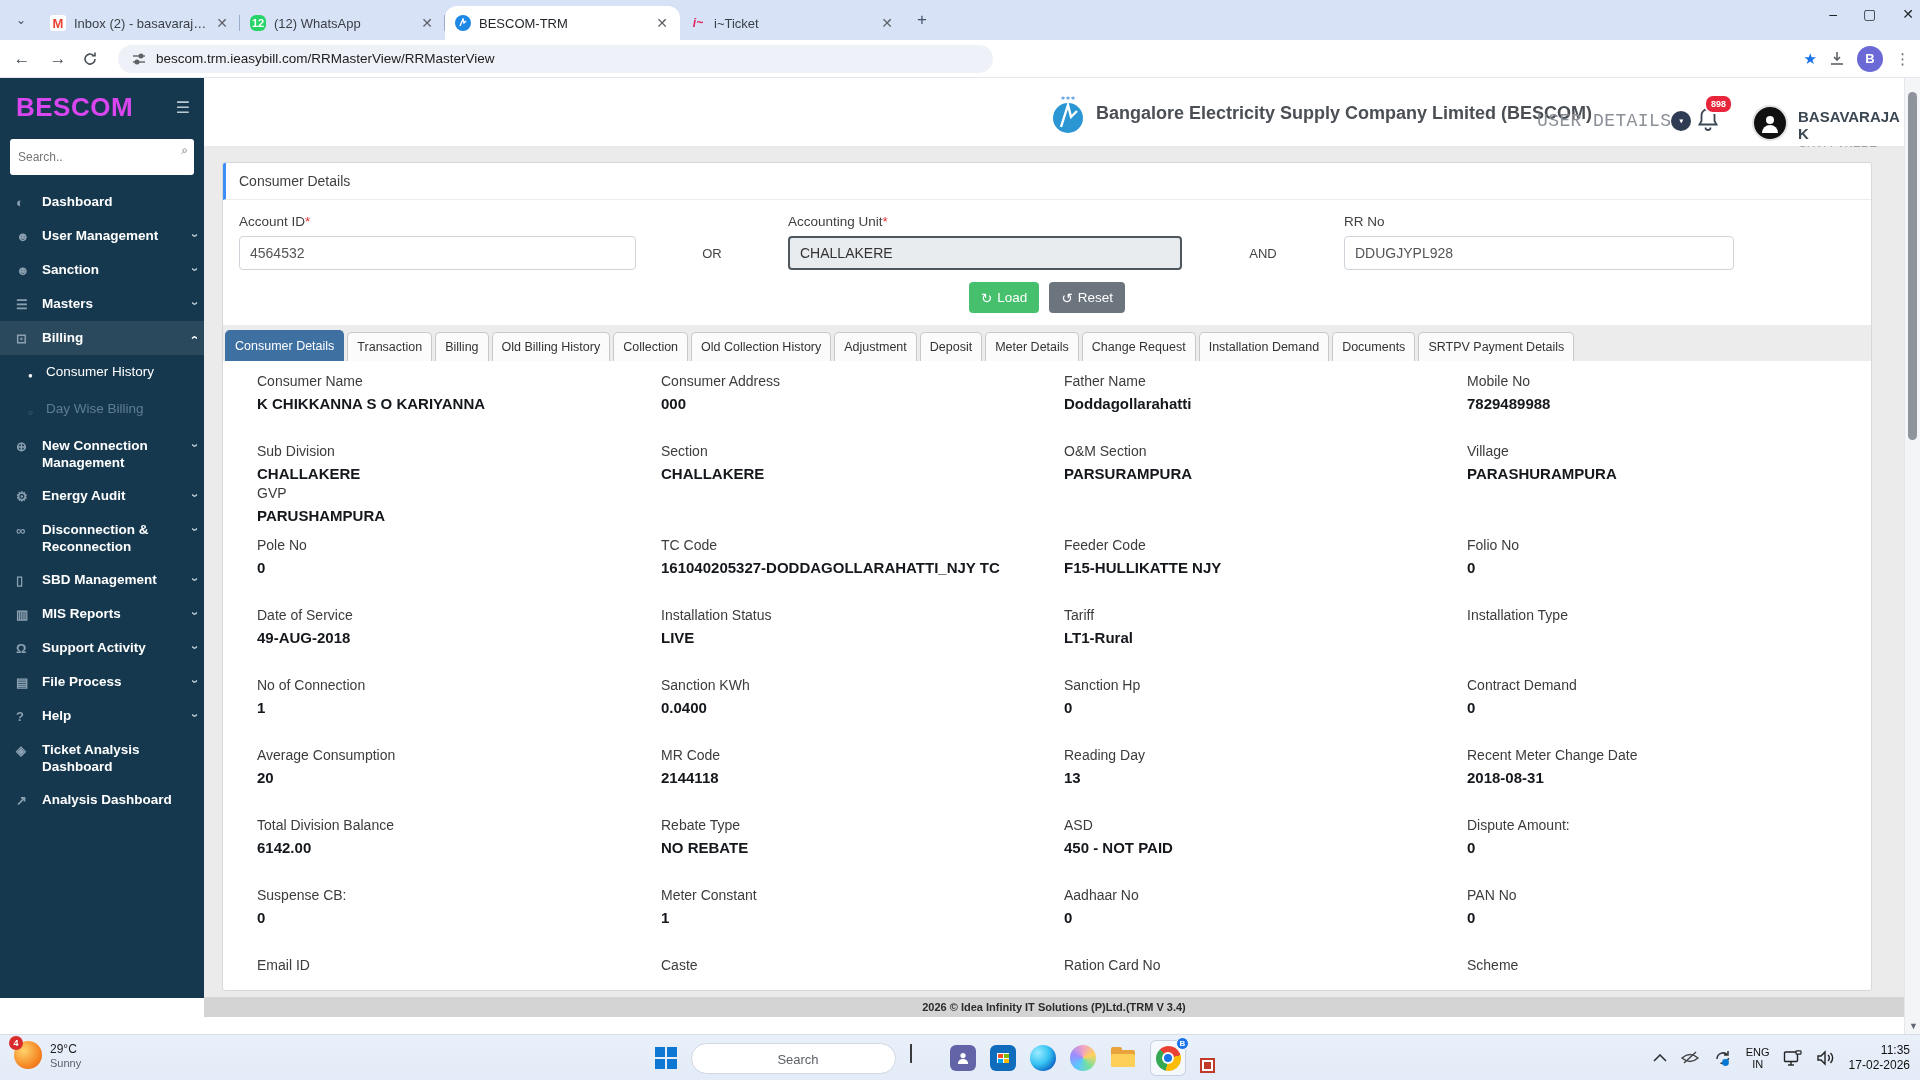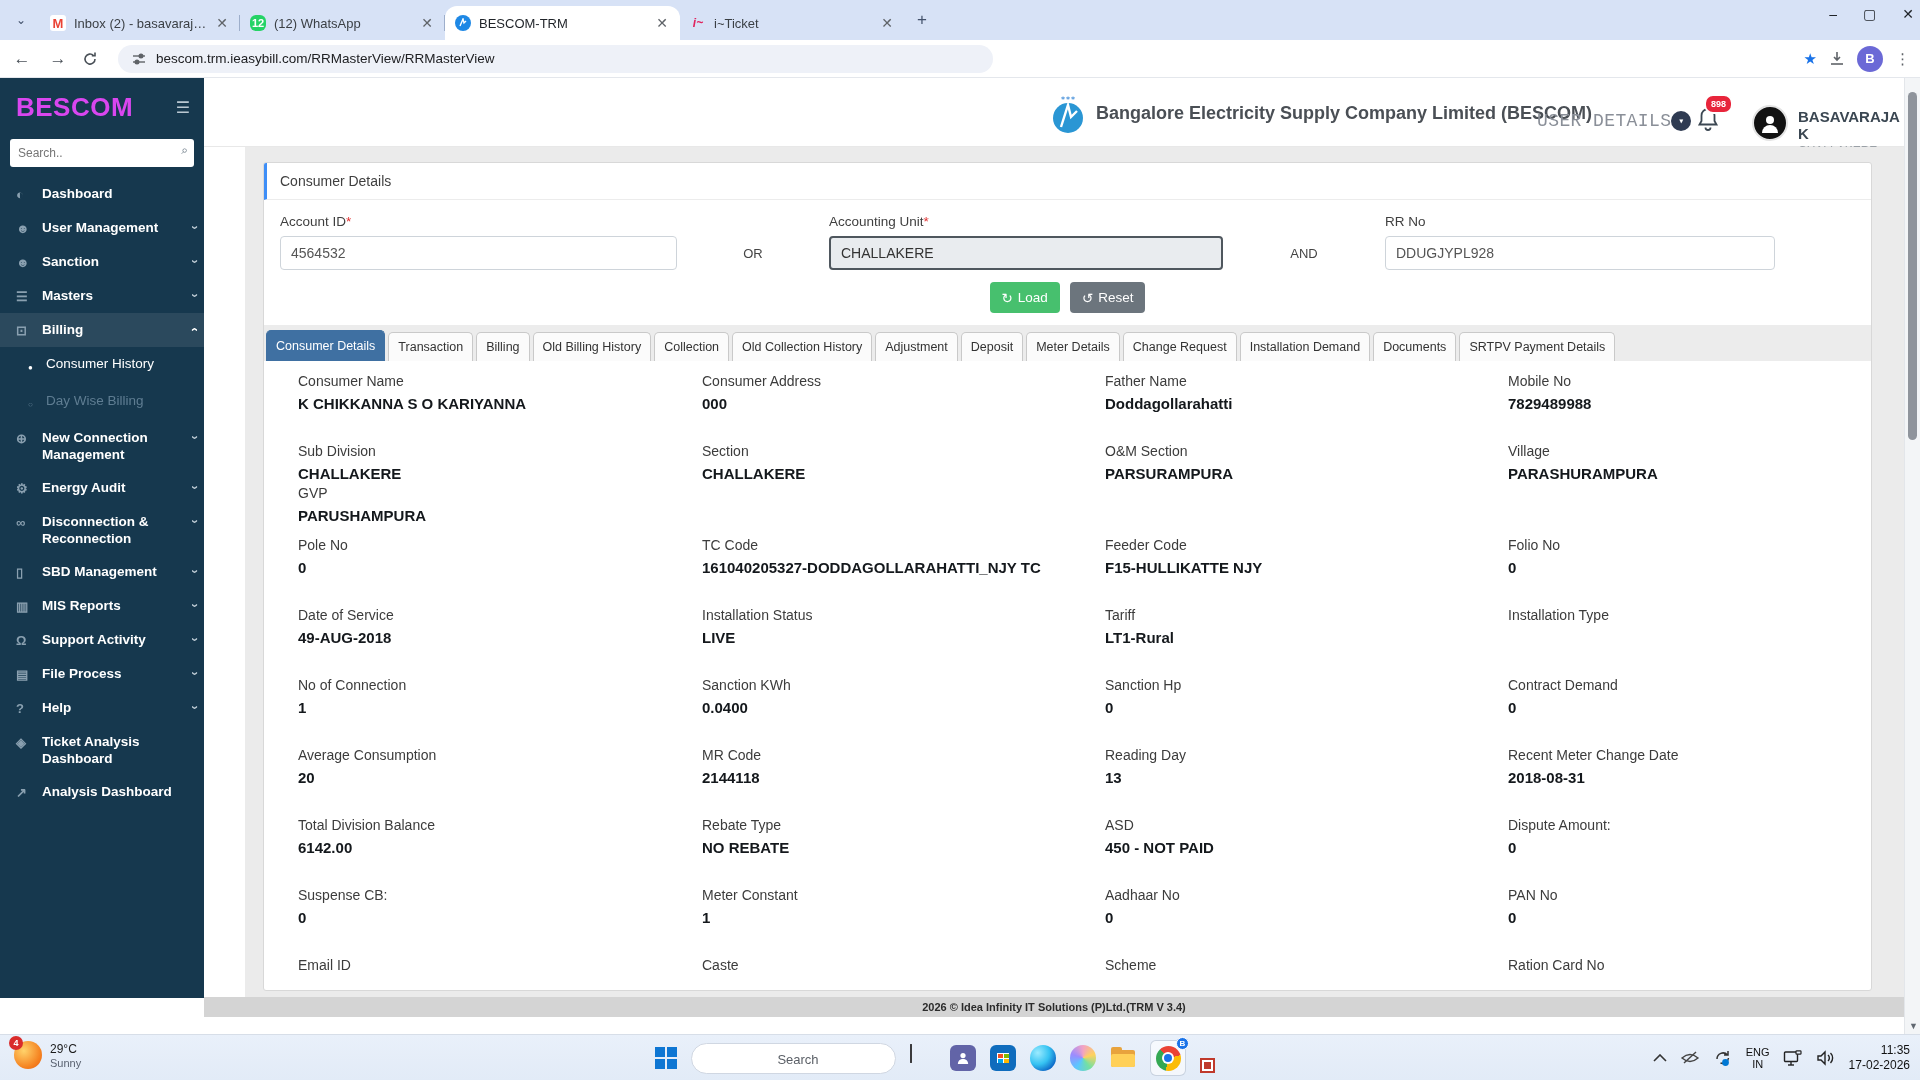--- a/index.html
+++ b/index.html
@@ -33,21 +33,21 @@
 
   
   .page { position:relative; display:flex; width:1920px; height:956px; background:#fff; }
 
   
   .sidebar { width:204px; height:920px; background:#16384e; flex:0 0 204px; overflow:hidden; }
   .brand-row { display:flex; align-items:center; justify-content:space-between; padding:14px 14px 8px 16px; }
   .brand { color:#d946ef; font-size:26px; font-weight:bold; letter-spacing:0.5px; }
   .hamburger { color:#b9c7d1; font-size:16px; }
   .side-search { margin:8px 10px 10px; position:relative; }
-  .side-search input { width:100%; height:28px; border:none; border-radius:3px; padding:0 22px 0 8px; font-size:12px; color:#333; font-family:"Liberation Sans",sans-serif; }
+  .side-search input { width:100%; height:36px; border:none; border-radius:3px; padding:0 22px 0 8px; font-size:12px; color:#333; font-family:"Liberation Sans",sans-serif; }
   .side-search .mag { position:absolute; right:6px; top:4px; color:#6c7a86; font-size:12px; }
   .menu-item { display:flex; align-items:flex-start; padding:8px 8px 8px 16px; color:#fff; font-size:13.5px; font-weight:600; line-height:17px; position:relative; }
   .mi-icon { width:26px; flex:0 0 26px; color:#8aa0b0; font-size:13px; text-align:left; padding-top:1px; }
   .mi-label { width:146px; }
   .mi-caret { display:none; margin-left:auto; color:#b9c7d1; font-size:12px; transform:rotate(90deg); transform-origin:center; }
   .menu-item.has-caret .mi-caret { display:inline-block; }
   .menu-item.caret-up .mi-caret { transform:rotate(-90deg); color:#fff; }
   .menu-item.active { background:rgba(255,255,255,0.09); }
   .menu-item.sub { padding-left:28px; font-weight:400; }
   .menu-item.sub .mi-icon { width:18px; flex-basis:18px; font-size:8px; padding-top:4px; color:#fff; }
@@ -61,21 +61,21 @@
   .app-company { position:absolute; left:892px; top:25px; font-size:18px; font-weight:bold; color:#4a4f55; }
   .userdetails { position:absolute; left:1333px; top:33px; display:flex; align-items:flex-end; color:#8a8f98; font-size:18px; letter-spacing:0.4px;font-family:Liberation Mono, monospace; }
   .ud-circle { width:20px; height:20px; border-radius:50%; background:#2f3b52; color:#fff; font-size:10px; display:flex; align-items:center; justify-content:center; }
   .bellwrap { position:absolute; left:1492px; top:28px; }
   .badge { position:absolute; top:-12px; left:8px; background:#e8253b; color:#fff; font-size:9px; font-weight:bold; border-radius:9px; padding:3px 5px; border:2px solid #fff; }
   .avatar { position:absolute; left:1548px; top:27px; width:36px; height:36px; border-radius:50%; background:#111; border:2px solid #e3e3e3; display:flex; align-items:center; justify-content:center; }
   .nameblock { position:absolute; left:1594px; top:30px; }
   .nameblock .uname { font-size:15px; font-weight:bold; color:#3b4752; }
   .nameblock .uunit { font-size:12px; color:#9aa0a6; margin-top:2px; }
 
-  .content { flex:1; background:#ebebeb; position:relative;margin-left:41px; }
+  .content { flex:1; background:#ebebeb; position:relative; }
   .card { position:absolute; top:15px; left:18px; right:32px; bottom:6px; background:#fff; border:1px solid #d8d8d8; border-radius:3px; overflow:hidden; }
   .card-title { border-left:3px solid #3e8ef7; padding:10px 13px; font-size:14px; color:#3f3f3f; border-bottom:1px solid #ececec; }
 
   .form-row { display:flex; padding:14px 16px 0; }
   .fgroup label { font-size:13.5px; color:#3f3f3f; display:block; margin-bottom:7px; }
   .req { color:#e03131; }
   .fgroup input { width:100%; height:34px; border:1px solid #ced4da; border-radius:4px; padding:0 10px; font-size:14px; color:#555; font-family:"Liberation Sans",sans-serif; background:#fff; }
   .fg1 { width:397px; }
   .fg2 { width:394px; }
   .fg3 { width:390px; }
@@ -724,27 +724,27 @@
 
               </div>
 
               <div class="cell">
                 <div class="dlabel">Caste</div>
                 <div class="dvalue"></div>
 
               </div>
 
               <div class="cell">
+                <div class="dlabel">Ration Card No</div>
+                <div class="dvalue"></div>
+
+              </div>
+
+              <div class="cell">
                 <div class="dlabel">Scheme</div>
-                <div class="dvalue"></div>
-
-              </div>
-
-              <div class="cell">
-                <div class="dlabel">Ration Card No</div>
                 <div class="dvalue"></div>
 
               </div>
 
           </div>
         </div>
       </div>
 
       <footer class="appfooter">2026 © Idea Infinity IT Solutions (P)Ltd.(TRM V 3.4)</footer>
       <div class="bottomgap"></div>

